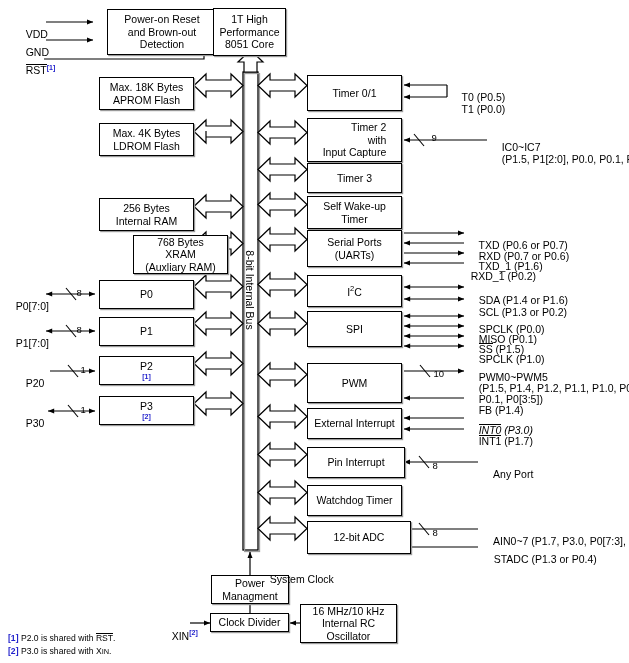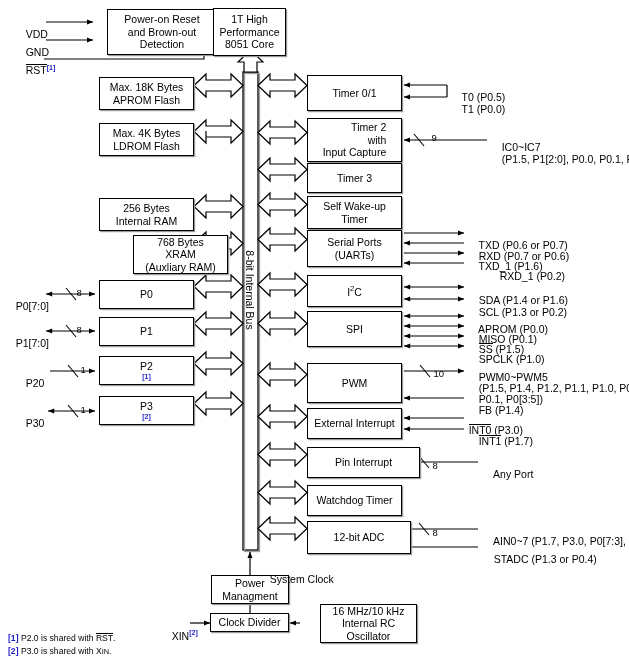--- a/index.html
+++ b/index.html
@@ -220,21 +220,21 @@
   </div>
 
   <div class="blk" style="left:211px; top:575px; width:78px; height:29px;">
     <span>Power<br>Managment</span>
   </div>
 
   <div class="blk" style="left:210px; top:613px; width:79px; height:19px;">
     <span>Clock Divider</span>
   </div>
 
-  <div class="blk" style="left:300px; top:604px; width:97px; height:39px;margin-left:20px;">
+  <div class="blk" style="left:300px; top:604px; width:97px; height:39px;">
     <span>16 MHz/10 kHz<br>Internal RC<br>Oscillator</span>
   </div>
 
   <div class="blk" style="left:99px; top:77px; width:95px; height:33px;">
     <span>Max. 18K Bytes<br>APROM Flash</span>
   </div>
   <div class="blk" style="left:99px; top:123px; width:95px; height:33px;">
     <span>Max. 4K Bytes<br>LDROM Flash</span>
   </div>
   <div class="blk" style="left:99px; top:198px; width:95px; height:33px;">
@@ -282,21 +282,21 @@
   </div>
   <div class="blk" style="left:307px; top:363px; width:95px; height:40px;">
     <span>PWM</span>
   </div>
   <div class="blk" style="left:307px; top:311px; width:95px; height:36px;">
     <span>SPI</span>
   </div>
   <div class="blk" style="left:307px; top:408px; width:95px; height:31px;">
     <span>External Interrupt</span>
   </div>
-  <div class="blk" style="left:307px; top:447px; width:113px; height:31px;">
+  <div class="blk" style="left:307px; top:447px; width:98px; height:31px;">
     <span>Pin Interrupt</span>
   </div>
   <div class="blk" style="left:307px; top:485px; width:95px; height:31px;">
     <span>Watchdog Timer</span>
   </div>
   <div class="blk" style="left:307px; top:521px; width:104px; height:33px;">
     <span>12-bit ADC</span>
   </div>
 
   <div class="bus-label" style="left:250px; top:290px; transform:translate(-50%,-50%) rotate(90deg);">
@@ -364,33 +364,33 @@
 
   <div class="lbl" style="left:467px; top:226px;">
     <span>TXD (P0.6 or P0.7)</span>
   </div>
   <div class="lbl" style="left:467px; top:237px;">
     <span>RXD (P0.7 or P0.6)</span>
   </div>
   <div class="lbl" style="left:467px; top:247px;">
     <span>TXD_1 (P1.6)</span>
   </div>
-  <div class="lbl" style="left:488px; top:257px;">
+  <div class="lbl" style="left:459px; top:257px;">
     <span>RXD_1 (P0.2)</span>
   </div>
 
   <div class="lbl" style="left:467px; top:281px;">
     <span>SDA (P1.4 or P1.6)</span>
   </div>
   <div class="lbl" style="left:467px; top:293px;">
     <span>SCL (P1.3 or P0.2)</span>
   </div>
 
   <div class="lbl" style="left:467px; top:310px;">
-    <span>APROM (P0.0)</span>
+    <span>SPCLK (P0.0)</span>
   </div>
   <div class="lbl" style="left:467px; top:320px;">
     <span>MISO (P0.1)</span>
   </div>
   <div class="lbl" style="left:467px; top:330px;">
     <span class="ovl">SS</span><span> (P1.5)</span>
   </div>
   <div class="lbl" style="left:467px; top:340px;">
     <span>SPCLK (P1.0)</span>
   </div>
@@ -404,21 +404,21 @@
   <div class="lbl" style="left:467px; top:369px;">
     <span>(P1.5, P1.4, P1.2, P1.1, P1.0, P0.0,</span>
   </div>
   <div class="lbl" style="left:467px; top:380px;">
     <span>P0.1, P0[3:5])</span>
   </div>
   <div class="lbl" style="left:467px; top:391px;">
     <span>FB (P1.4)</span>
   </div>
 
-  <div class="lbl" style="left:457px; top:411px;">
+  <div class="lbl" style="left:467px; top:411px;font-style:italic;">
     <span class="ovl">INT0</span><span> (P3.0)</span>
   </div>
   <div class="lbl" style="left:467px; top:422px;">
     <span class="ovl">INT1</span><span> (P1.7)</span>
   </div>
 
   <div class="lbl small" style="left:422px; top:448px;">
     <span>8</span>
   </div>
   <div class="lbl" style="left:482px; top:455px;">

